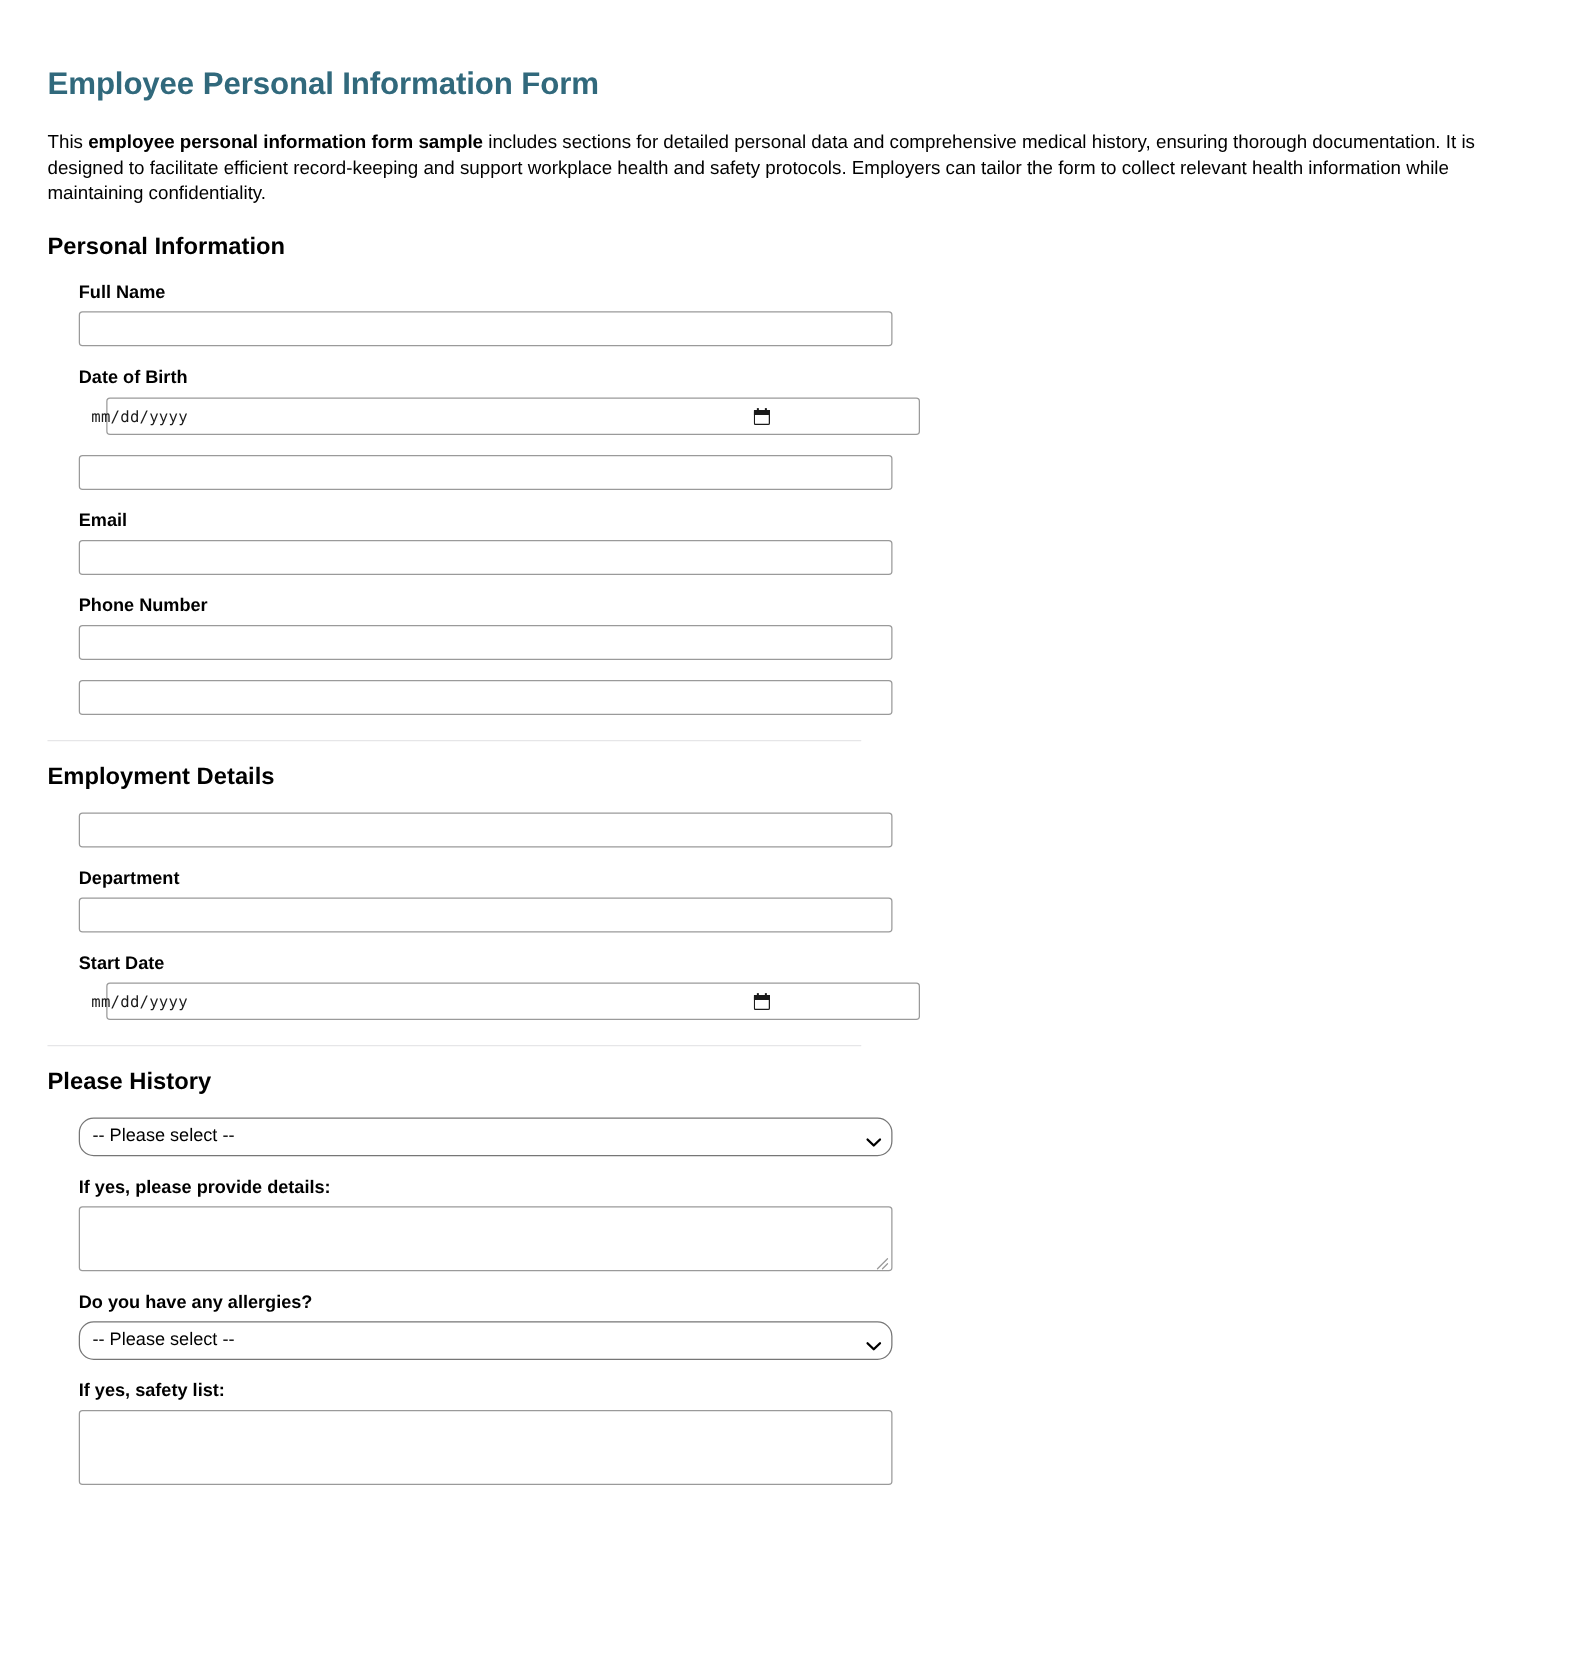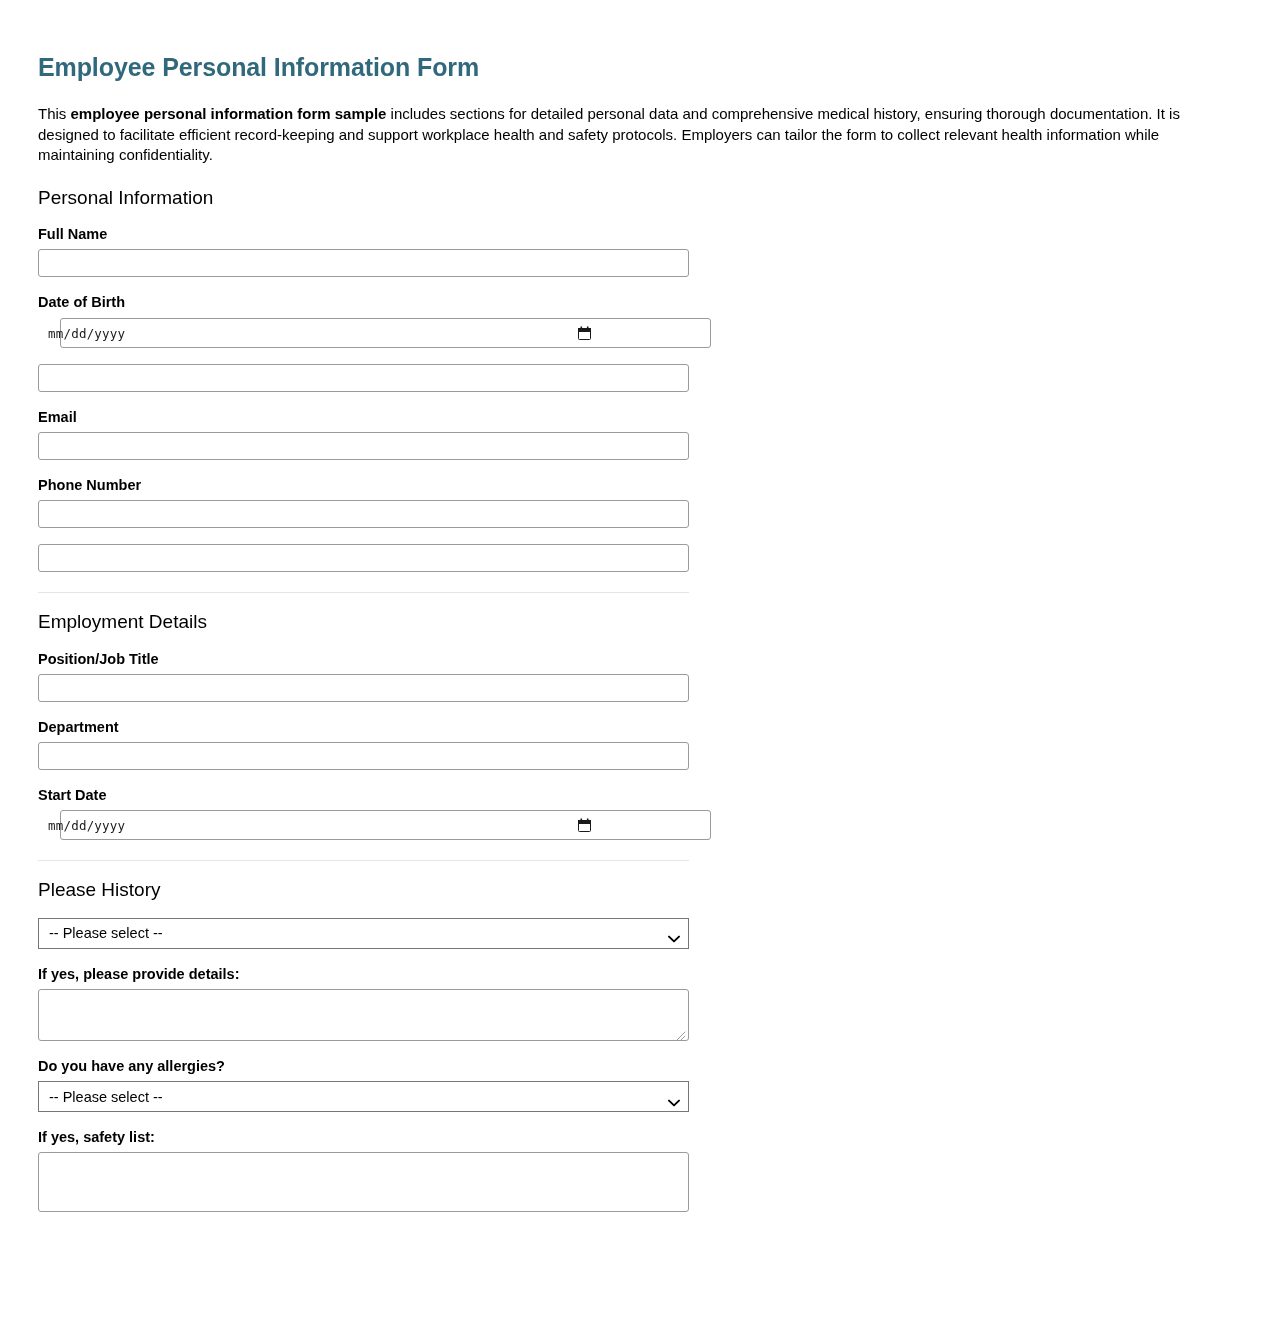--- a/index.html
+++ b/index.html
@@ -34,28 +34,29 @@
     font-size: 15px;
     line-height: 20.5px;
     color: #000000;
     margin: 22px 0 0 0;
     max-width: 1177px;
     padding-right: 10px;
   }
   .intro b { font-weight: bold; }
   .section-heading {
     font-size: 19px;
-    font-weight: normal;
+    font-weight: bold;
     color: #000000;
     margin: 21px 0 0 0;
     line-height: 1.2;
   }
   .section-heading.tight { margin-top: 18px; }
   .field {
     margin-top: 16px;
+    margin-left: 25px;
   }
   .field-label {
     display: block;
     font-size: 14.5px;
     font-weight: bold;
     color: #000000;
     line-height: 1.25;
     margin-bottom: 6px;
   }
   .text-input {
@@ -116,21 +117,21 @@
   .select-box {
     display: block;
     width: 651px;
     height: 31px;
     padding: 2px 26px 2px 10px;
     font-family: "Liberation Sans", sans-serif;
     font-size: 14.5px;
     color: #000;
     background: #ffffff;
     border: 1px solid #767676;
-    border-radius: 0;
+    border-radius: 12px;
     display: flex;
     align-items: center;
   }
   .chev-icon {
     position: absolute;
     right: 9px;
     top: 50%;
     transform: translateY(-50%);
     width: 12px;
     height: 8px;
@@ -209,21 +210,20 @@
 
   <div class="field">
     <input class="text-input" type="text" value="" style="">
   </div>
 
   <hr class="sep">
 
   <h2 class="section-heading tight">Employment Details</h2>
 
   <div class="field">
-    <label class="field-label">Position/Job Title</label>
     <input class="text-input" type="text" value="" style="">
   </div>
 
   <div class="field">
     <label class="field-label">Department</label>
     <input class="text-input" type="text" value="" style="">
   </div>
 
   <div class="field">
     <label class="field-label">Start Date</label>

